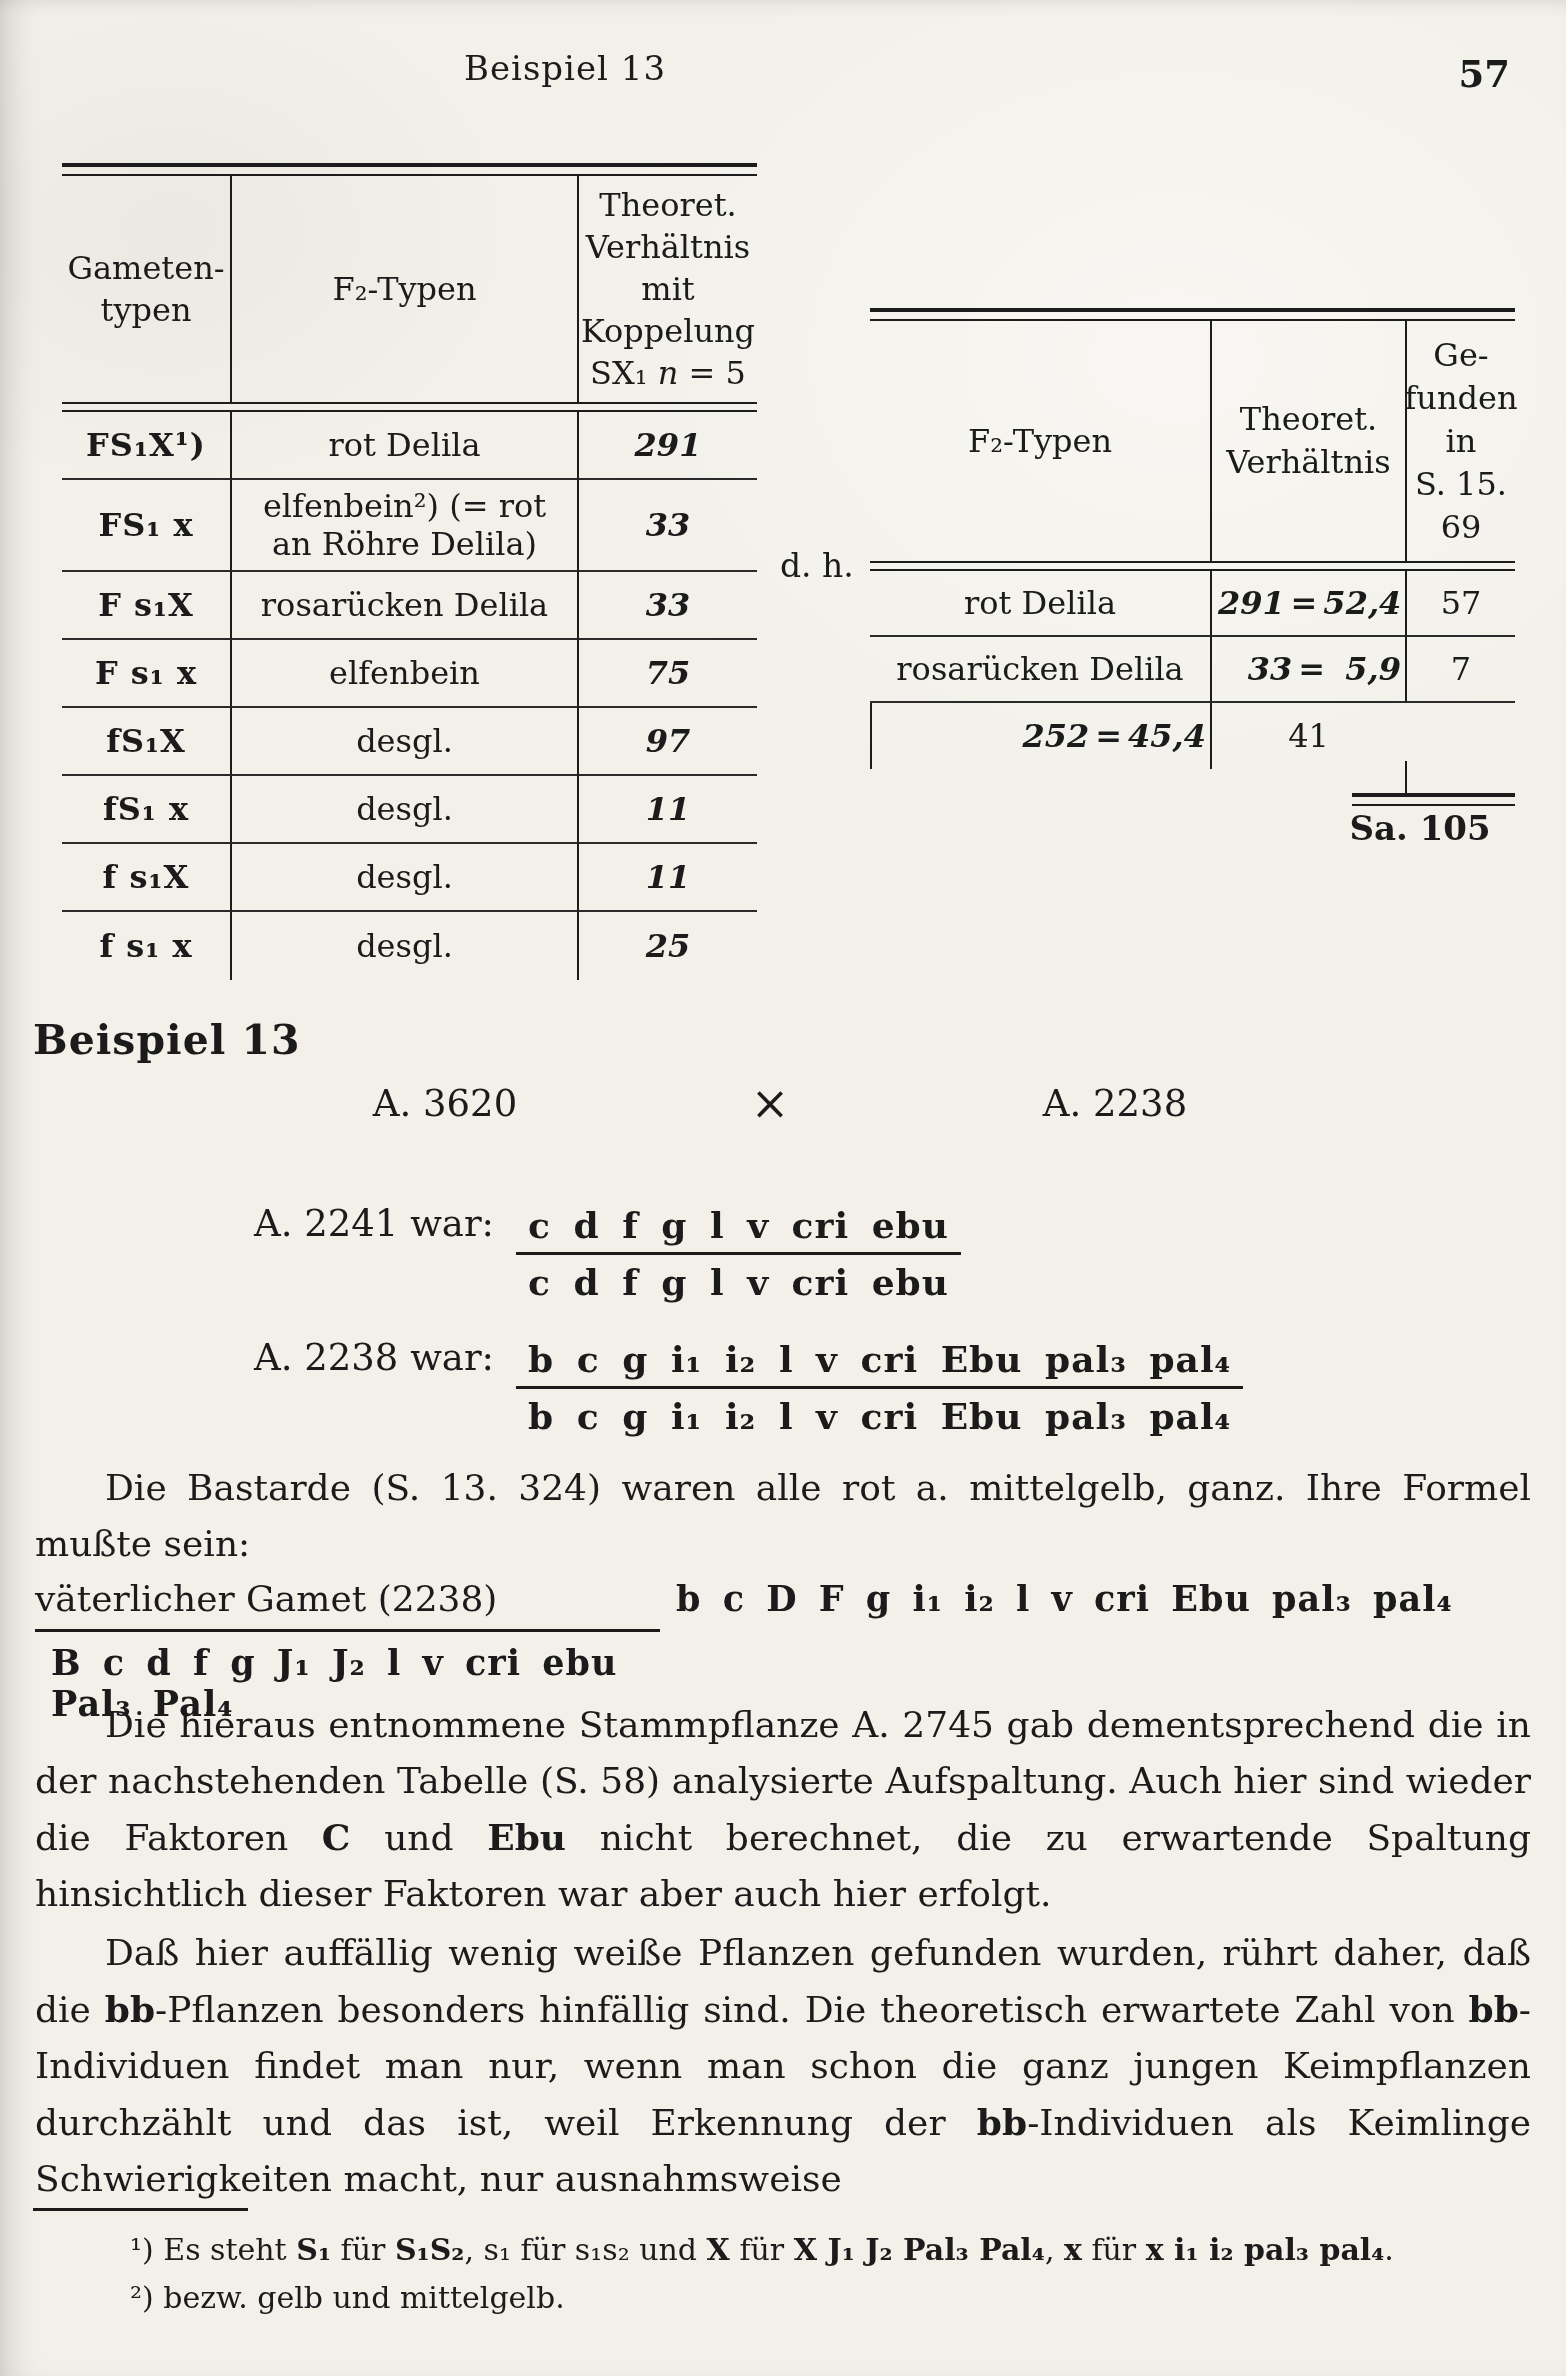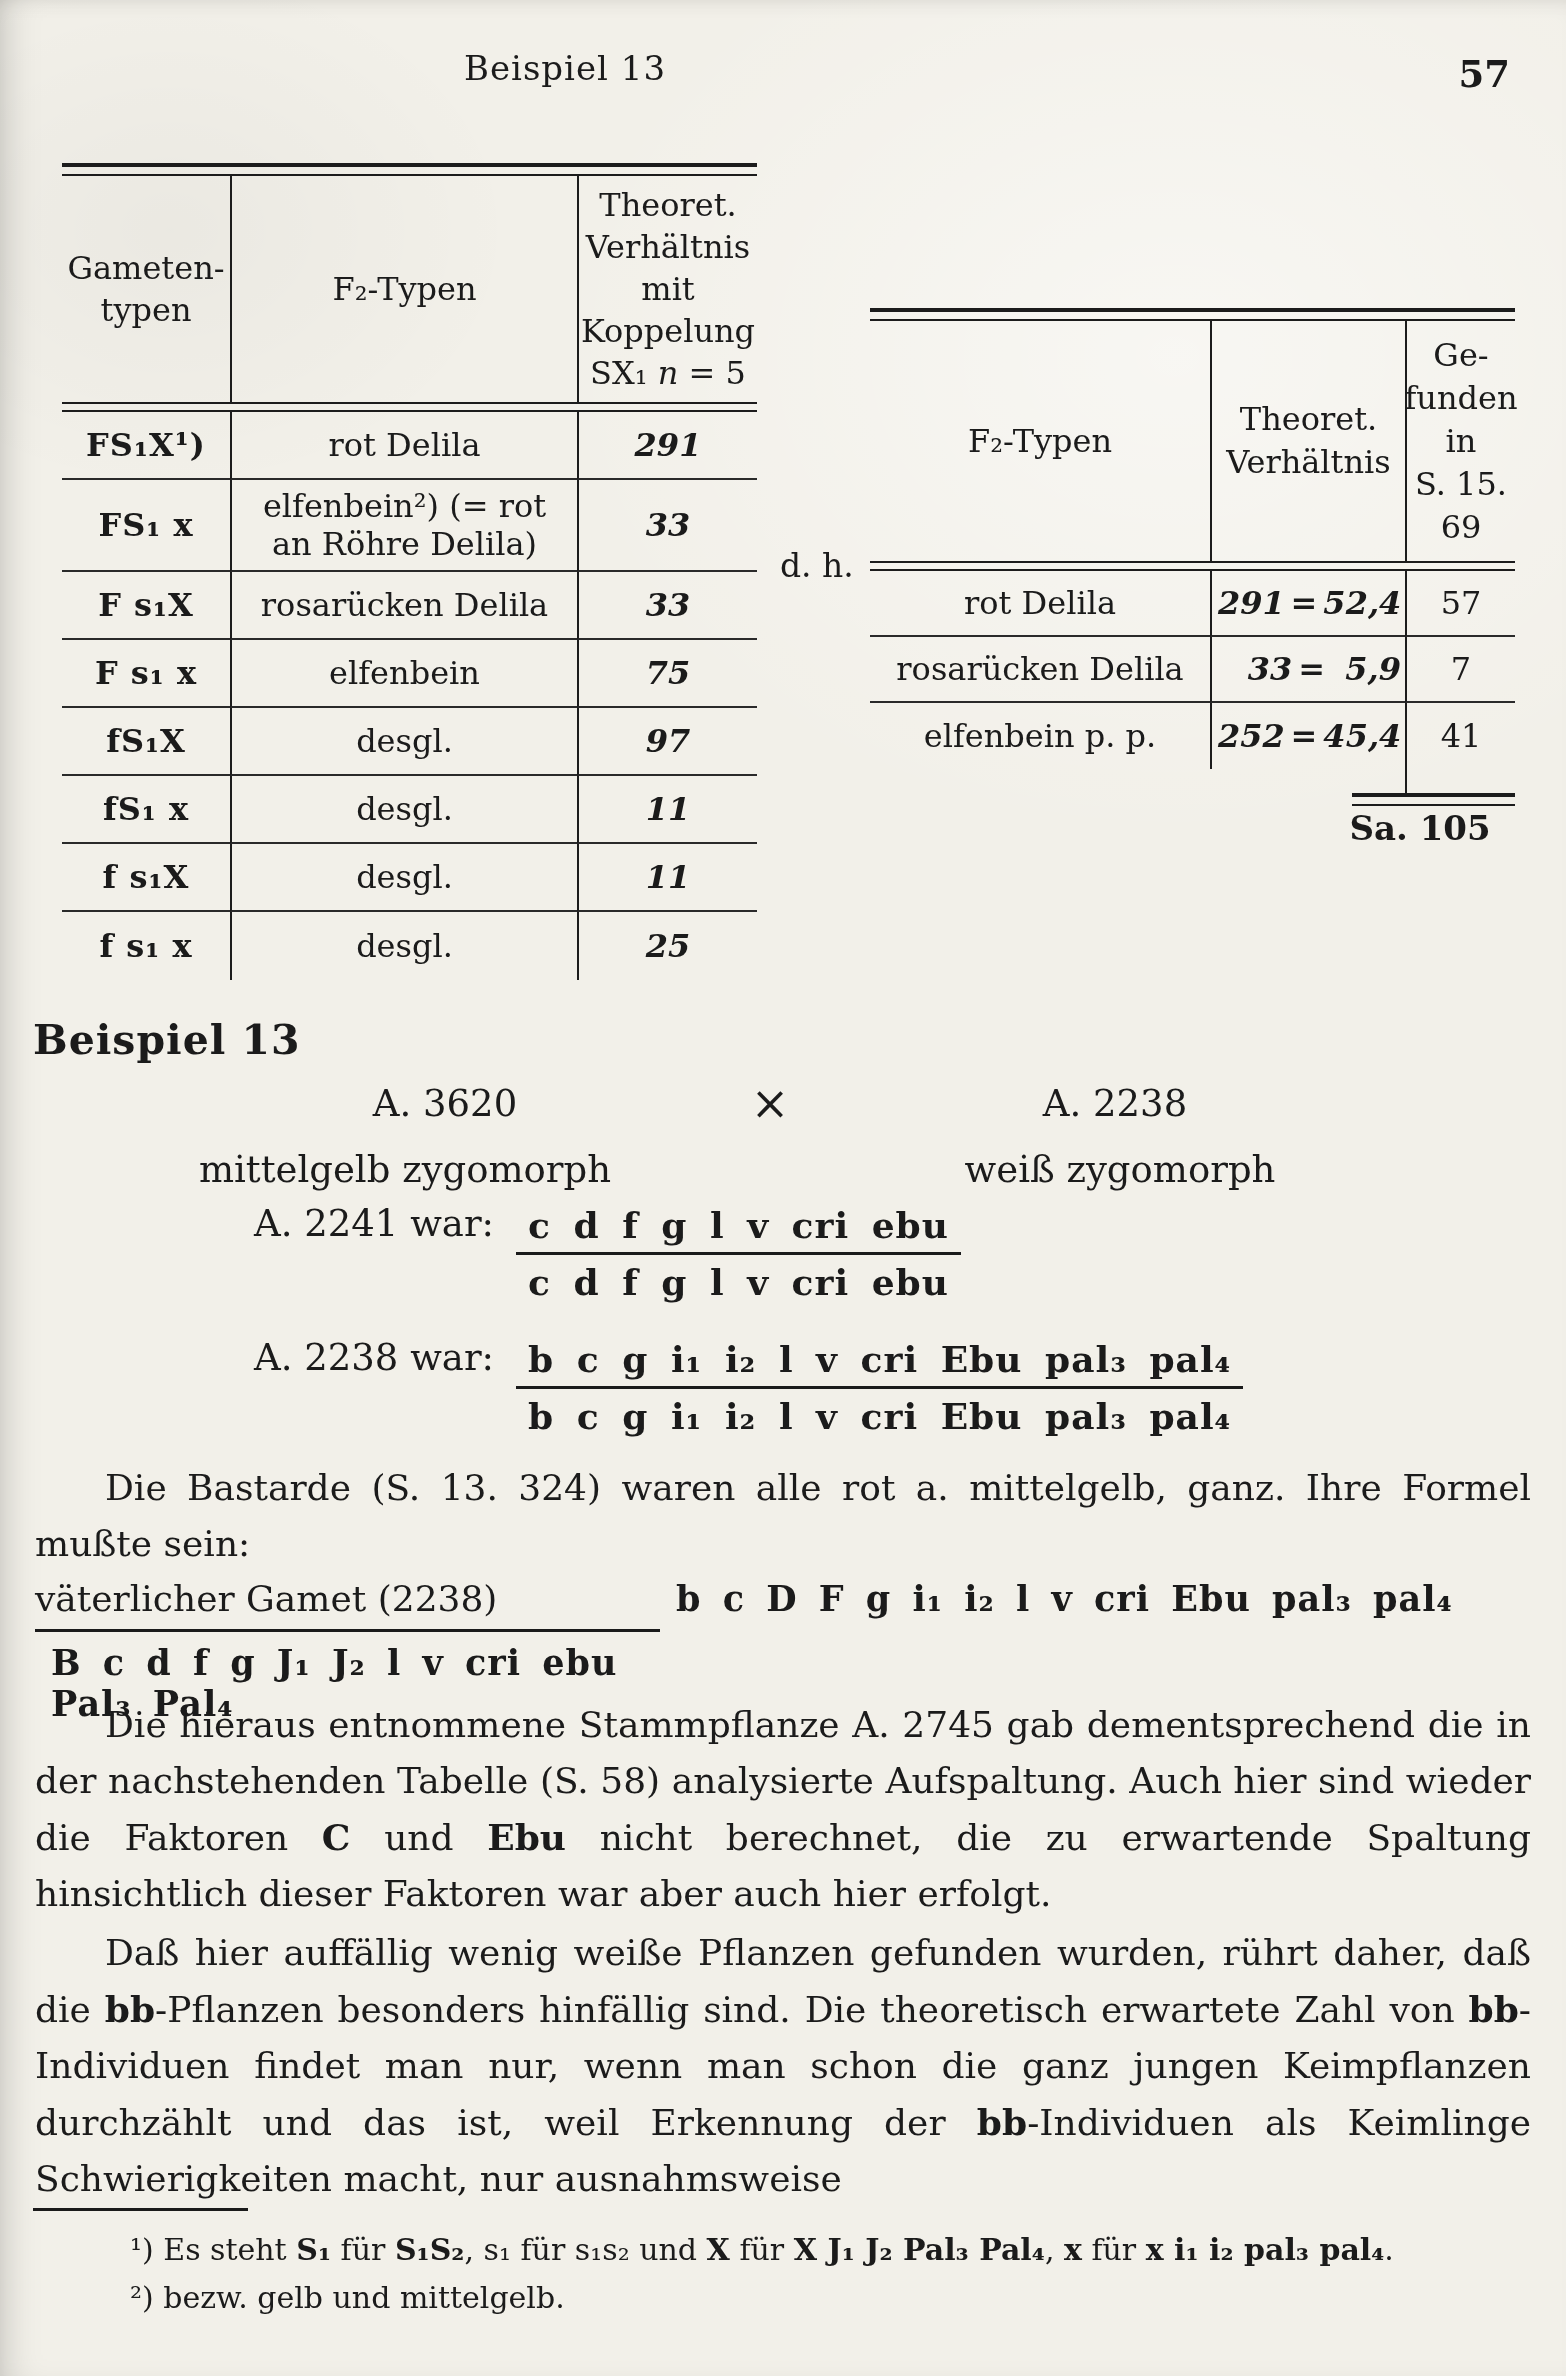--- a/index.html
+++ b/index.html
@@ -179,21 +179,20 @@
       <div class="cell c3 rb">57</div>
 
       <div class="cell c1 rb">rosarücken Delila</div>
       <div class="cell c2 rb theo">
         <span class="tn">33</span>
         <span class="te">=</span>
         <span class="tp">5,9</span>
       </div>
       <div class="cell c3 rb">7</div>
 
-      <div class="cell c1">elfenbein p. p.</div>
       <div class="cell c2 theo">
         <span class="tn">252</span>
         <span class="te">=</span>
         <span class="tp">45,4</span>
       </div>
       <div class="cell c3">41</div>
     </div>
     <div class="abs rt-div-ext"></div>
     <div class="abs rt-sumline rule-a"></div>
     <div class="abs rt-sum">
@@ -201,24 +200,20 @@
       <span>105</span>
     </div>
   </div>
 
   <div class="abs sec-heading">Beispiel 13</div>
 
   <div class="abs cross-row1">
     <span class="cr-item" style="left:335px;width:220px;">A. 3620</span>
     <span class="cr-item cross-sym" style="left:740px;width:60px;top:-6px;">×</span>
     <span class="cr-item" style="left:1005px;width:220px;">A. 2238</span>
-  </div>
-  <div class="abs cross-row2">
-    <span class="cr-item" style="left:190px;width:430px;">mittelgelb zygomorph</span>
-    <span class="cr-item" style="left:885px;width:470px;">weiß zygomorph</span>
   </div>
 
   <div class="abs war war1">
     <span>A. 2241 war:</span>
     <span class="frac">
       <span class="num" style="display:block;">c d f g l v cri ebu</span>
       <span class="den" style="display:block;">c d f g l v cri ebu</span>
     </span>
   </div>
 

